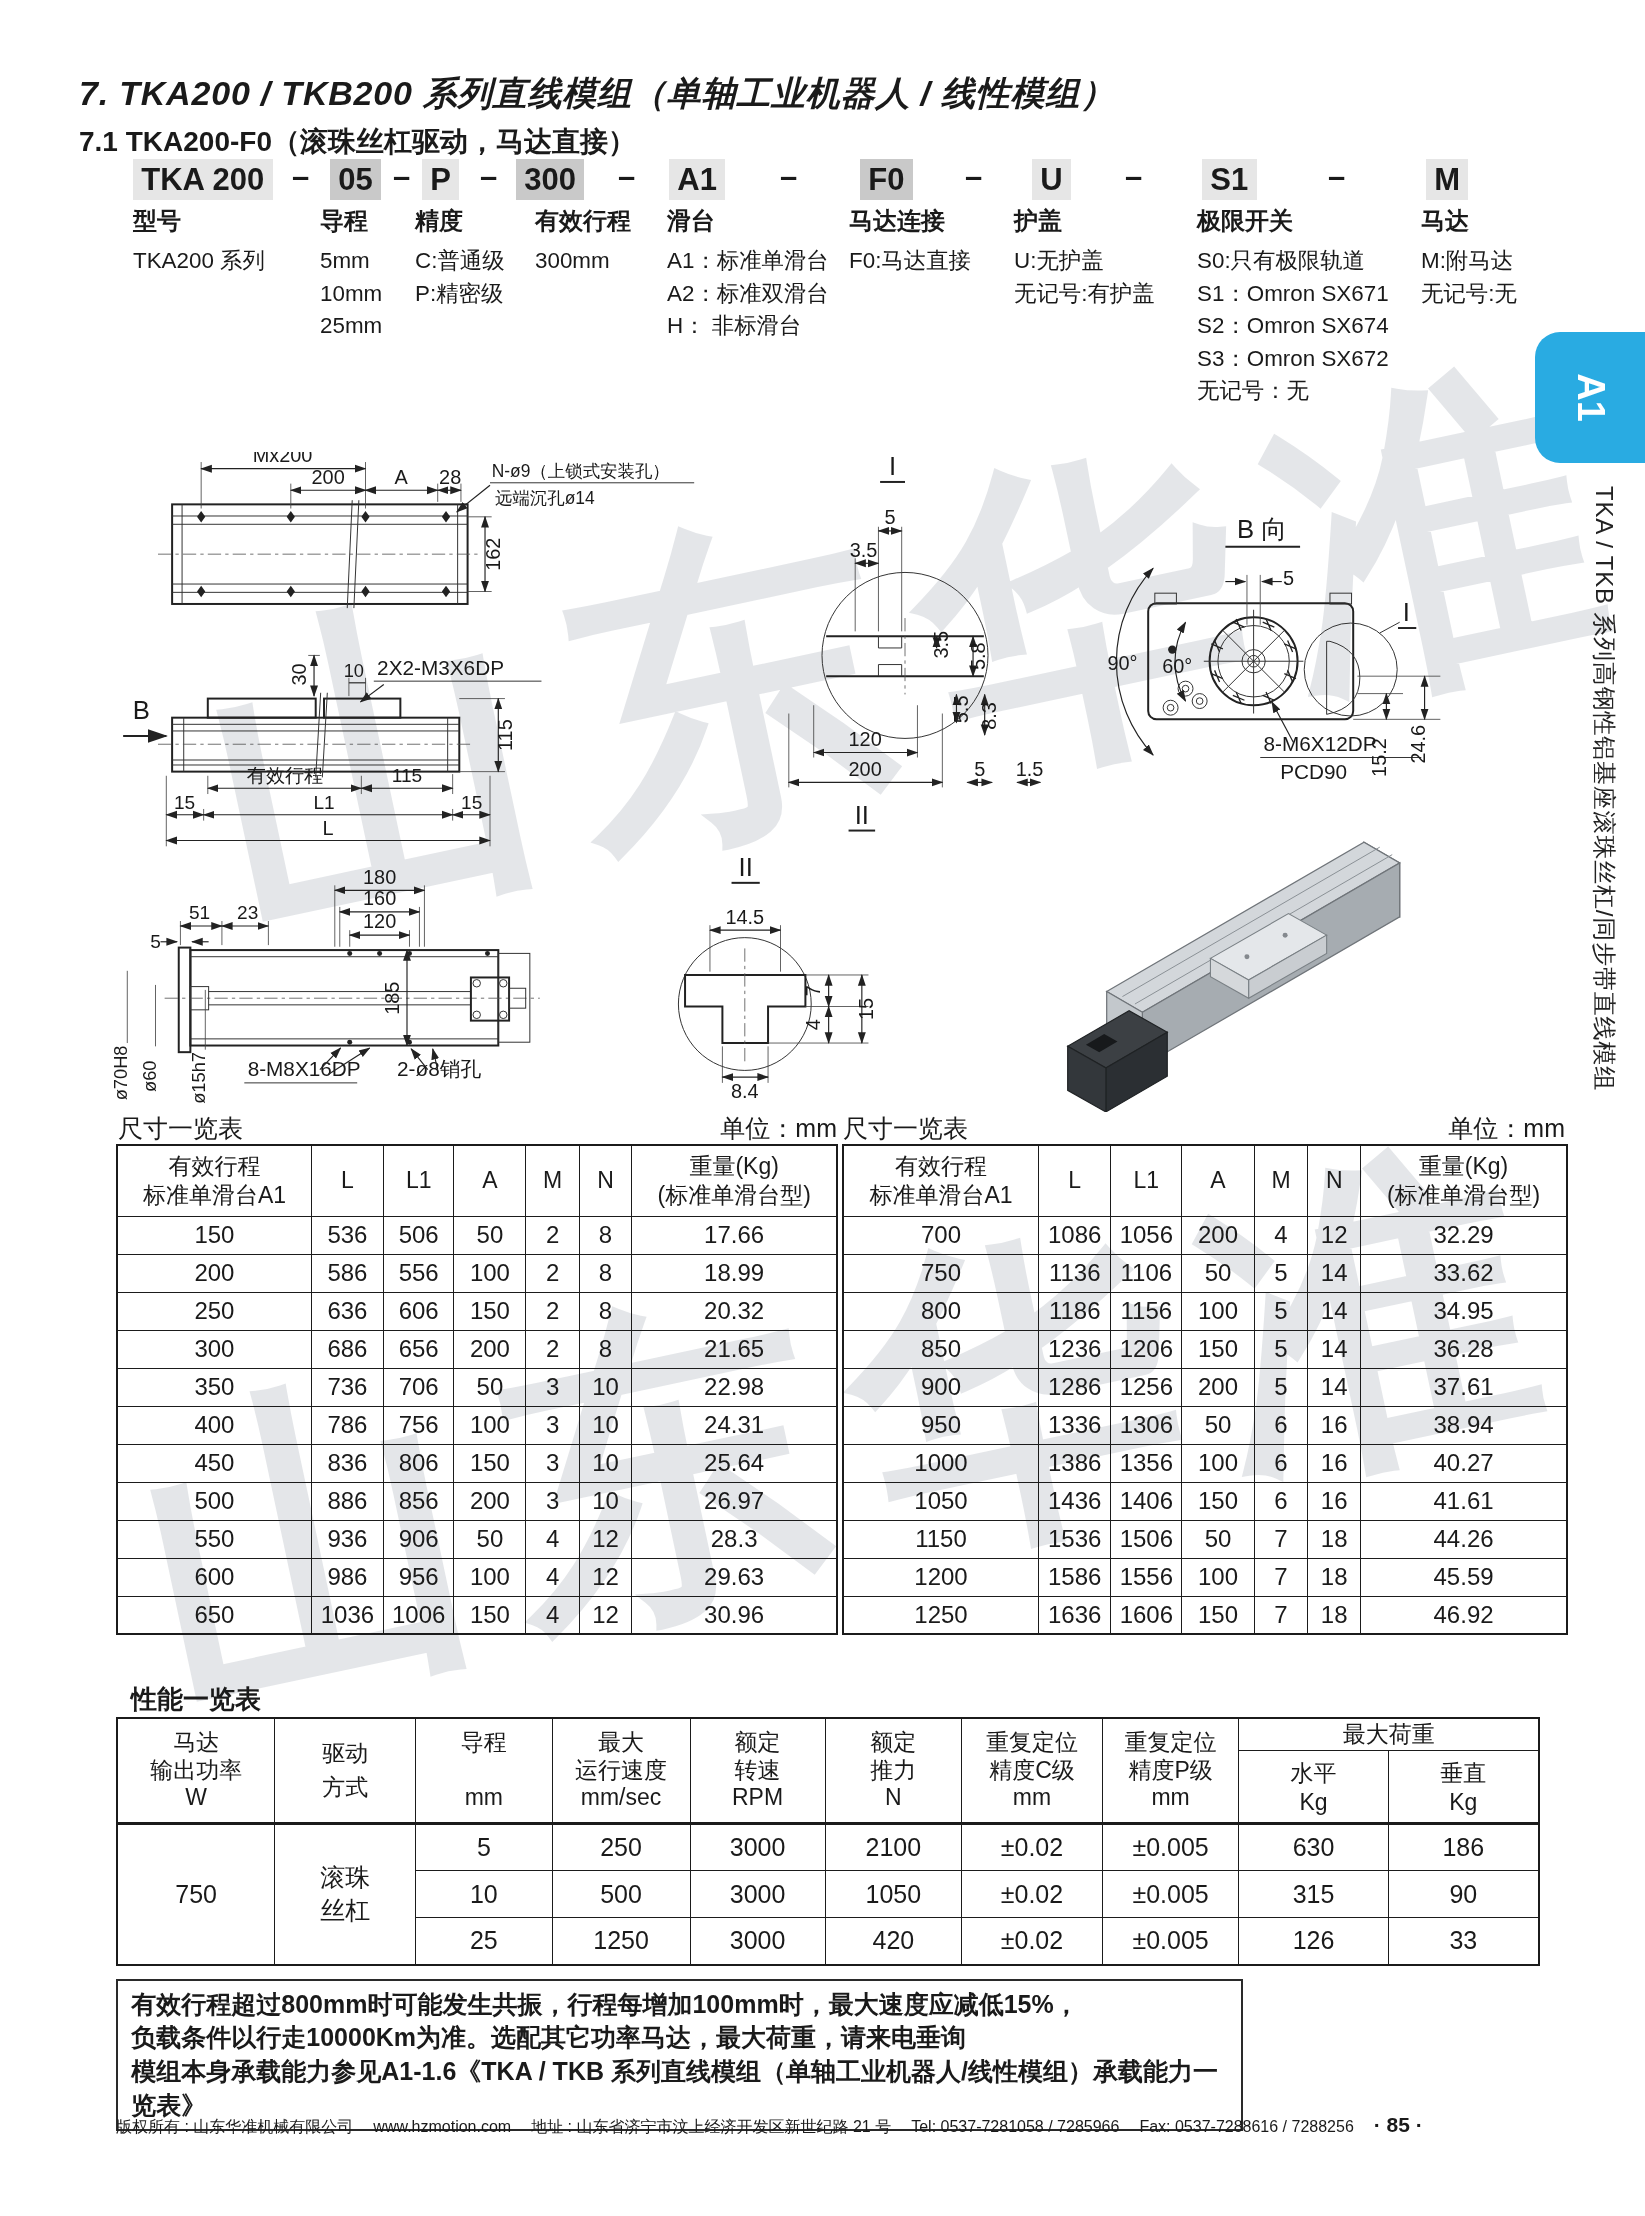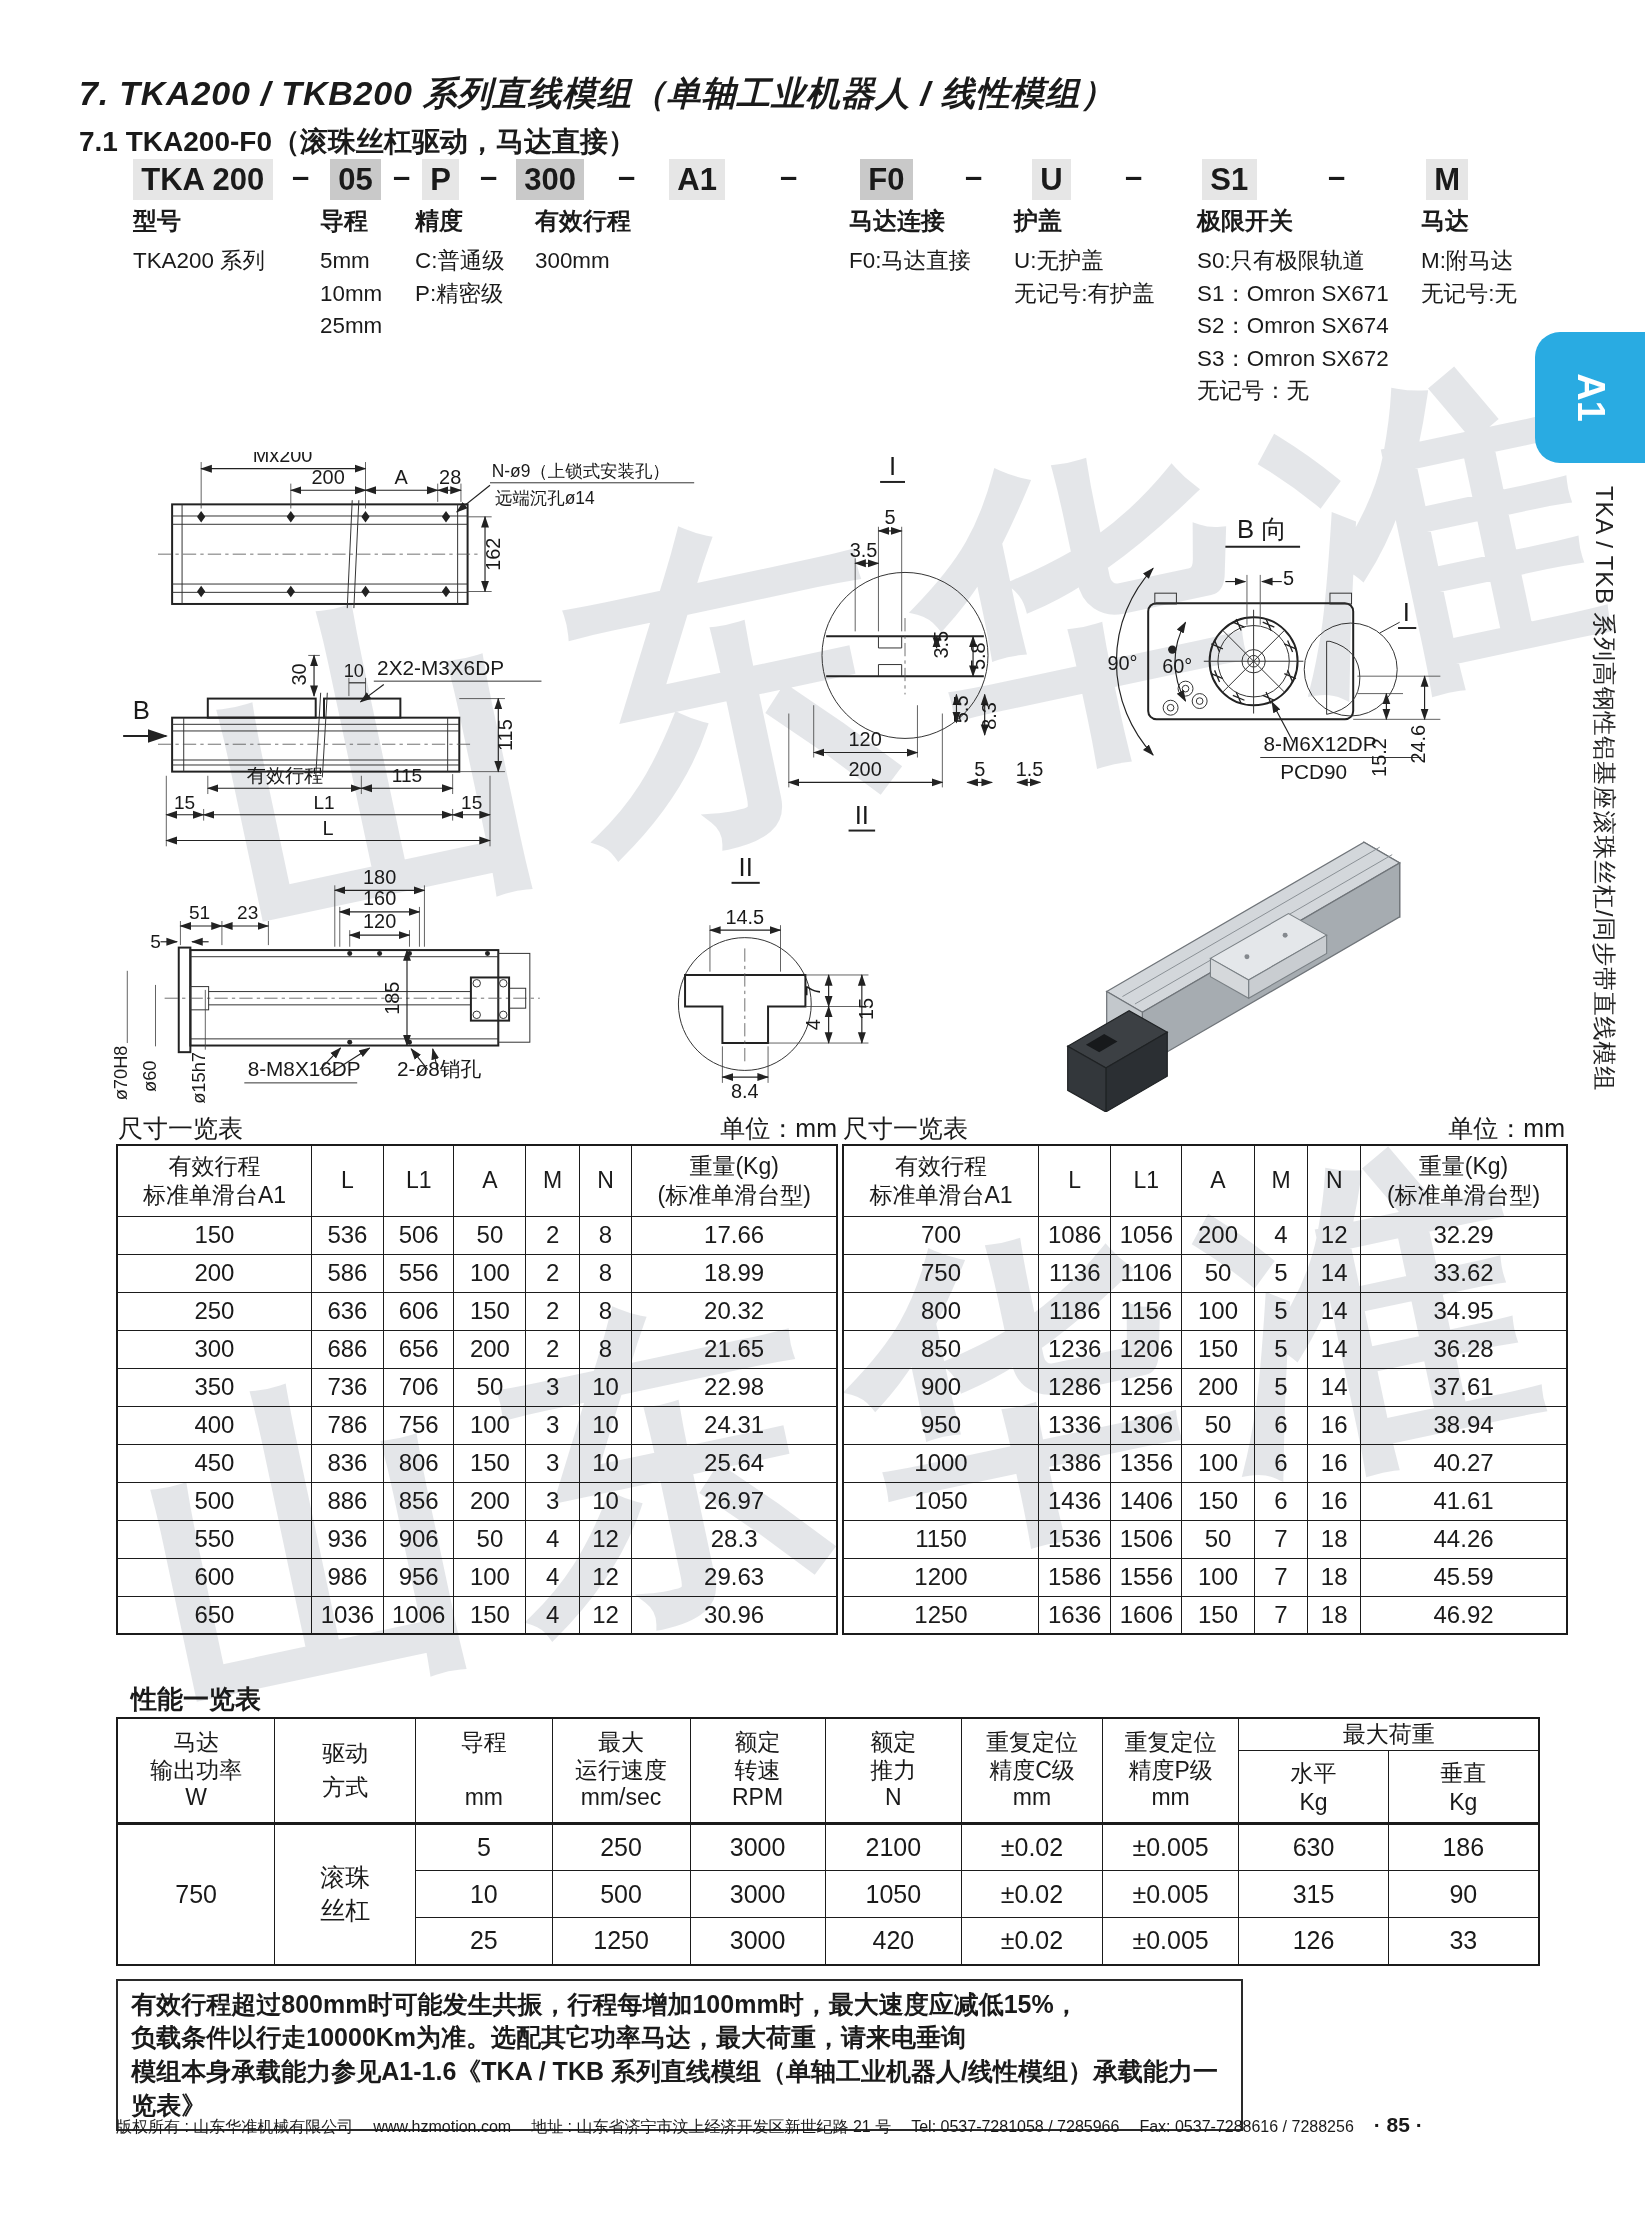--- a/index.html
+++ b/index.html
@@ -111,20 +111,26 @@
   </div>
   <div class="lcol" style="left:415px;width:112px">
     <div class="lt">精度</div>
     <div class="li">C:普通级</div>
     <div class="li">P:精密级</div>
   </div>
   <div class="lcol" style="left:535px;width:125px">
     <div class="lt">有效行程</div>
     <div class="li">300mm</div>
   </div>
+  <div class="lcol" style="left:667px;width:178px">
+    <div class="lt">滑台</div>
+    <div class="li">A1：标准单滑台</div>
+    <div class="li">A2：标准双滑台</div>
+    <div class="li">H： 非标滑台</div>
+  </div>
   <div class="lcol" style="left:849px;width:162px">
     <div class="lt">马达连接</div>
     <div class="li">F0:马达直接</div>
   </div>
   <div class="lcol" style="left:1014px;width:178px">
     <div class="lt">护盖</div>
     <div class="li">U:无护盖</div>
     <div class="li">无记号:有护盖</div>
   </div>
   <div class="lcol" style="left:1197px;width:220px">

